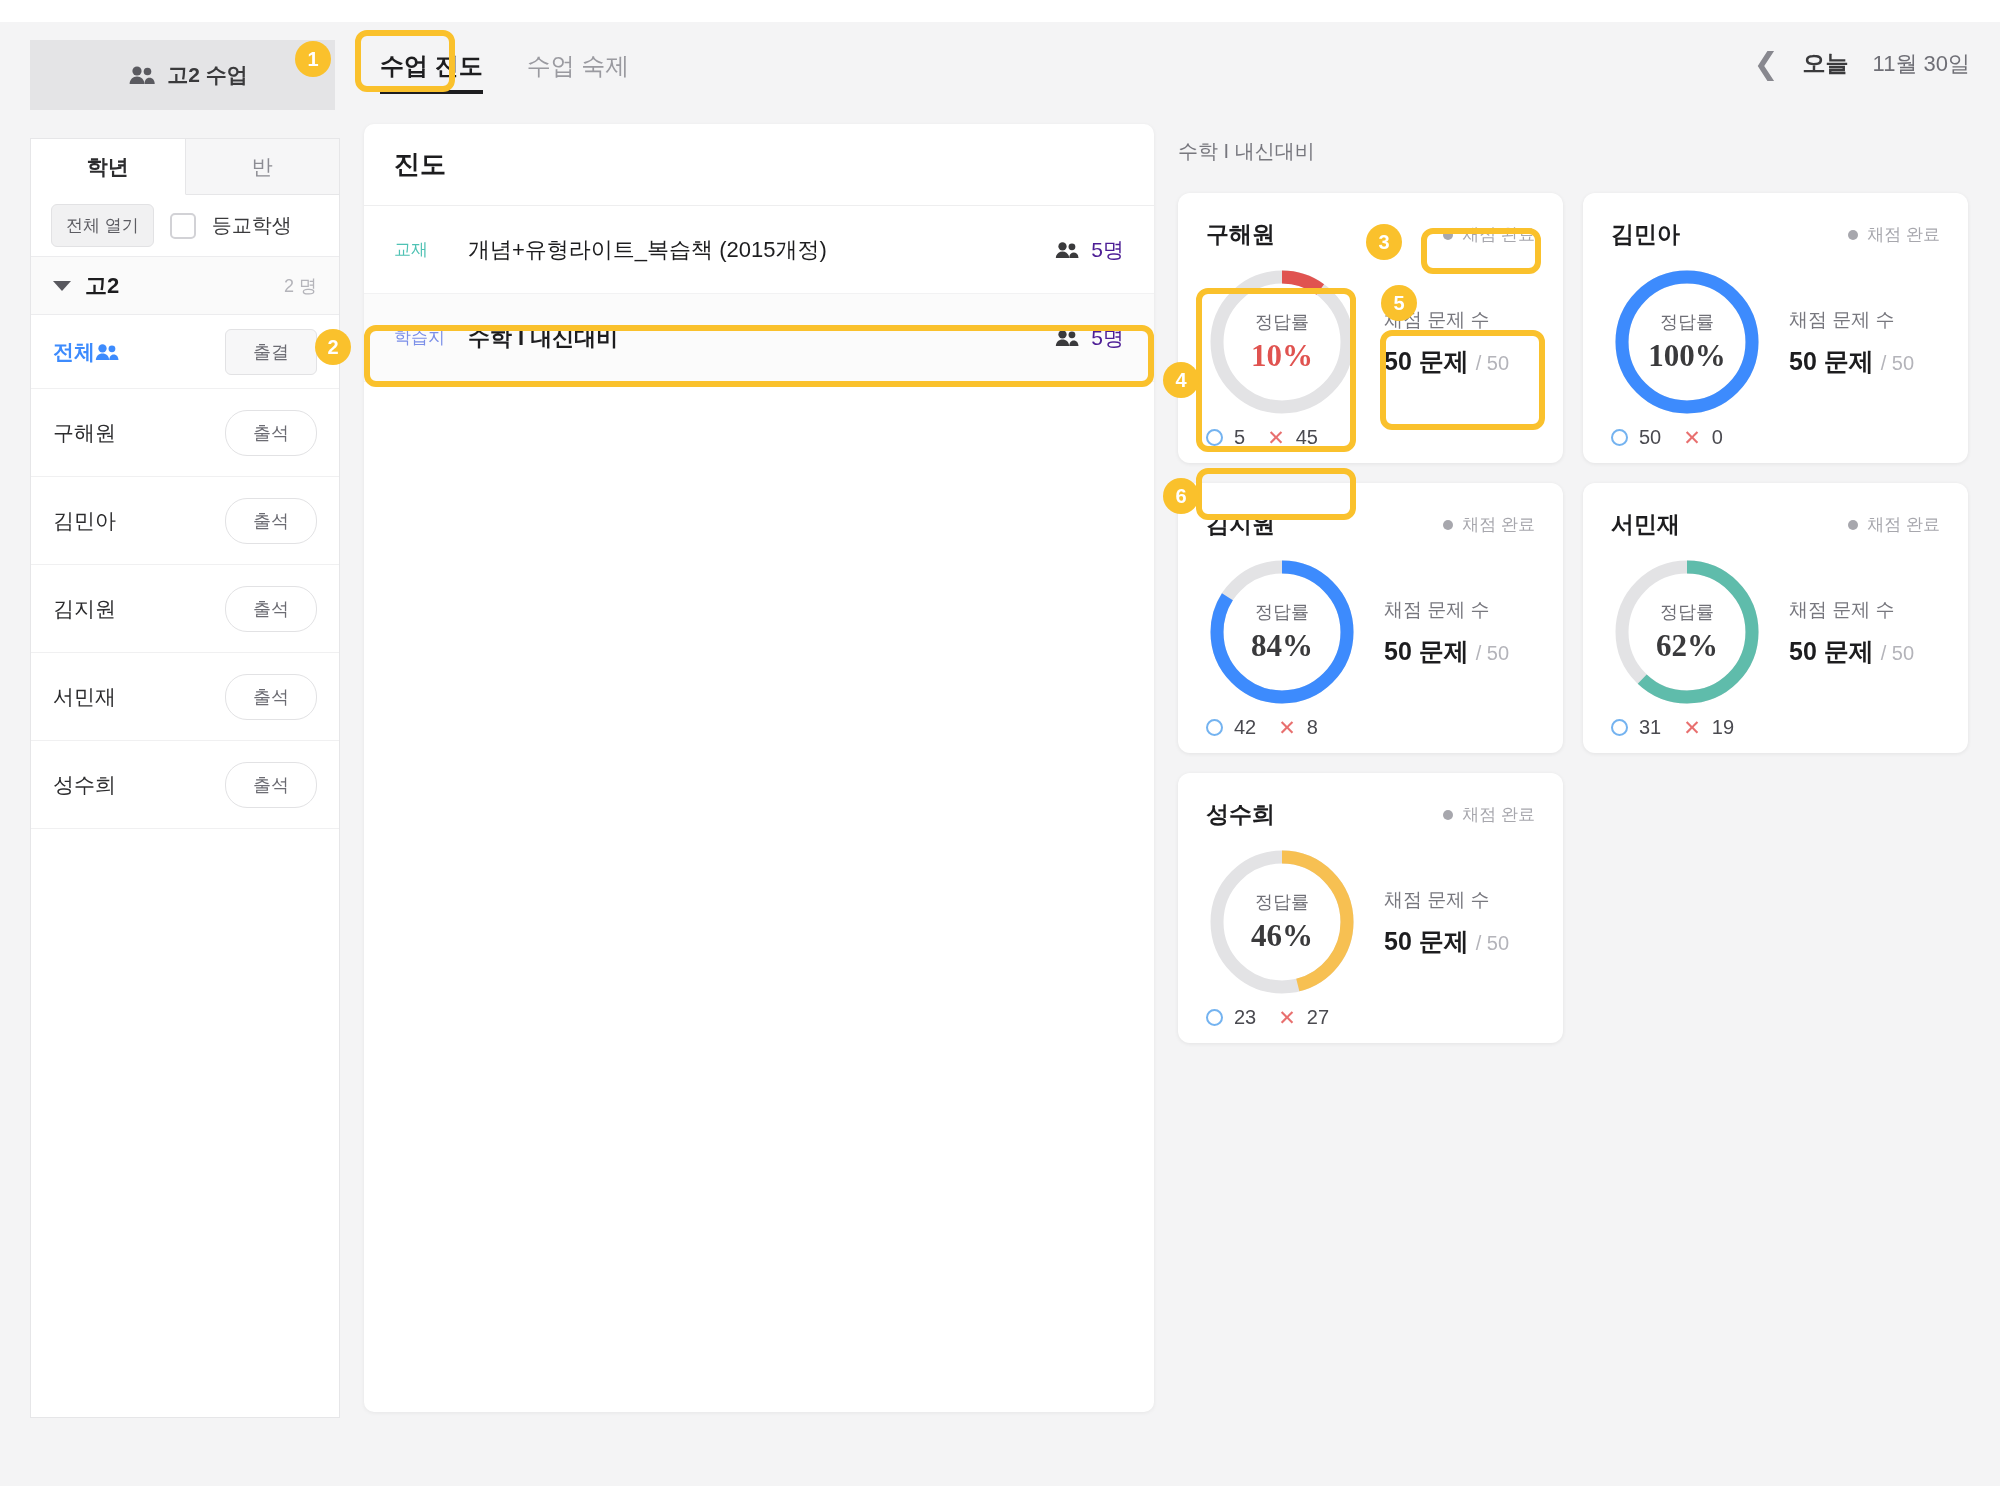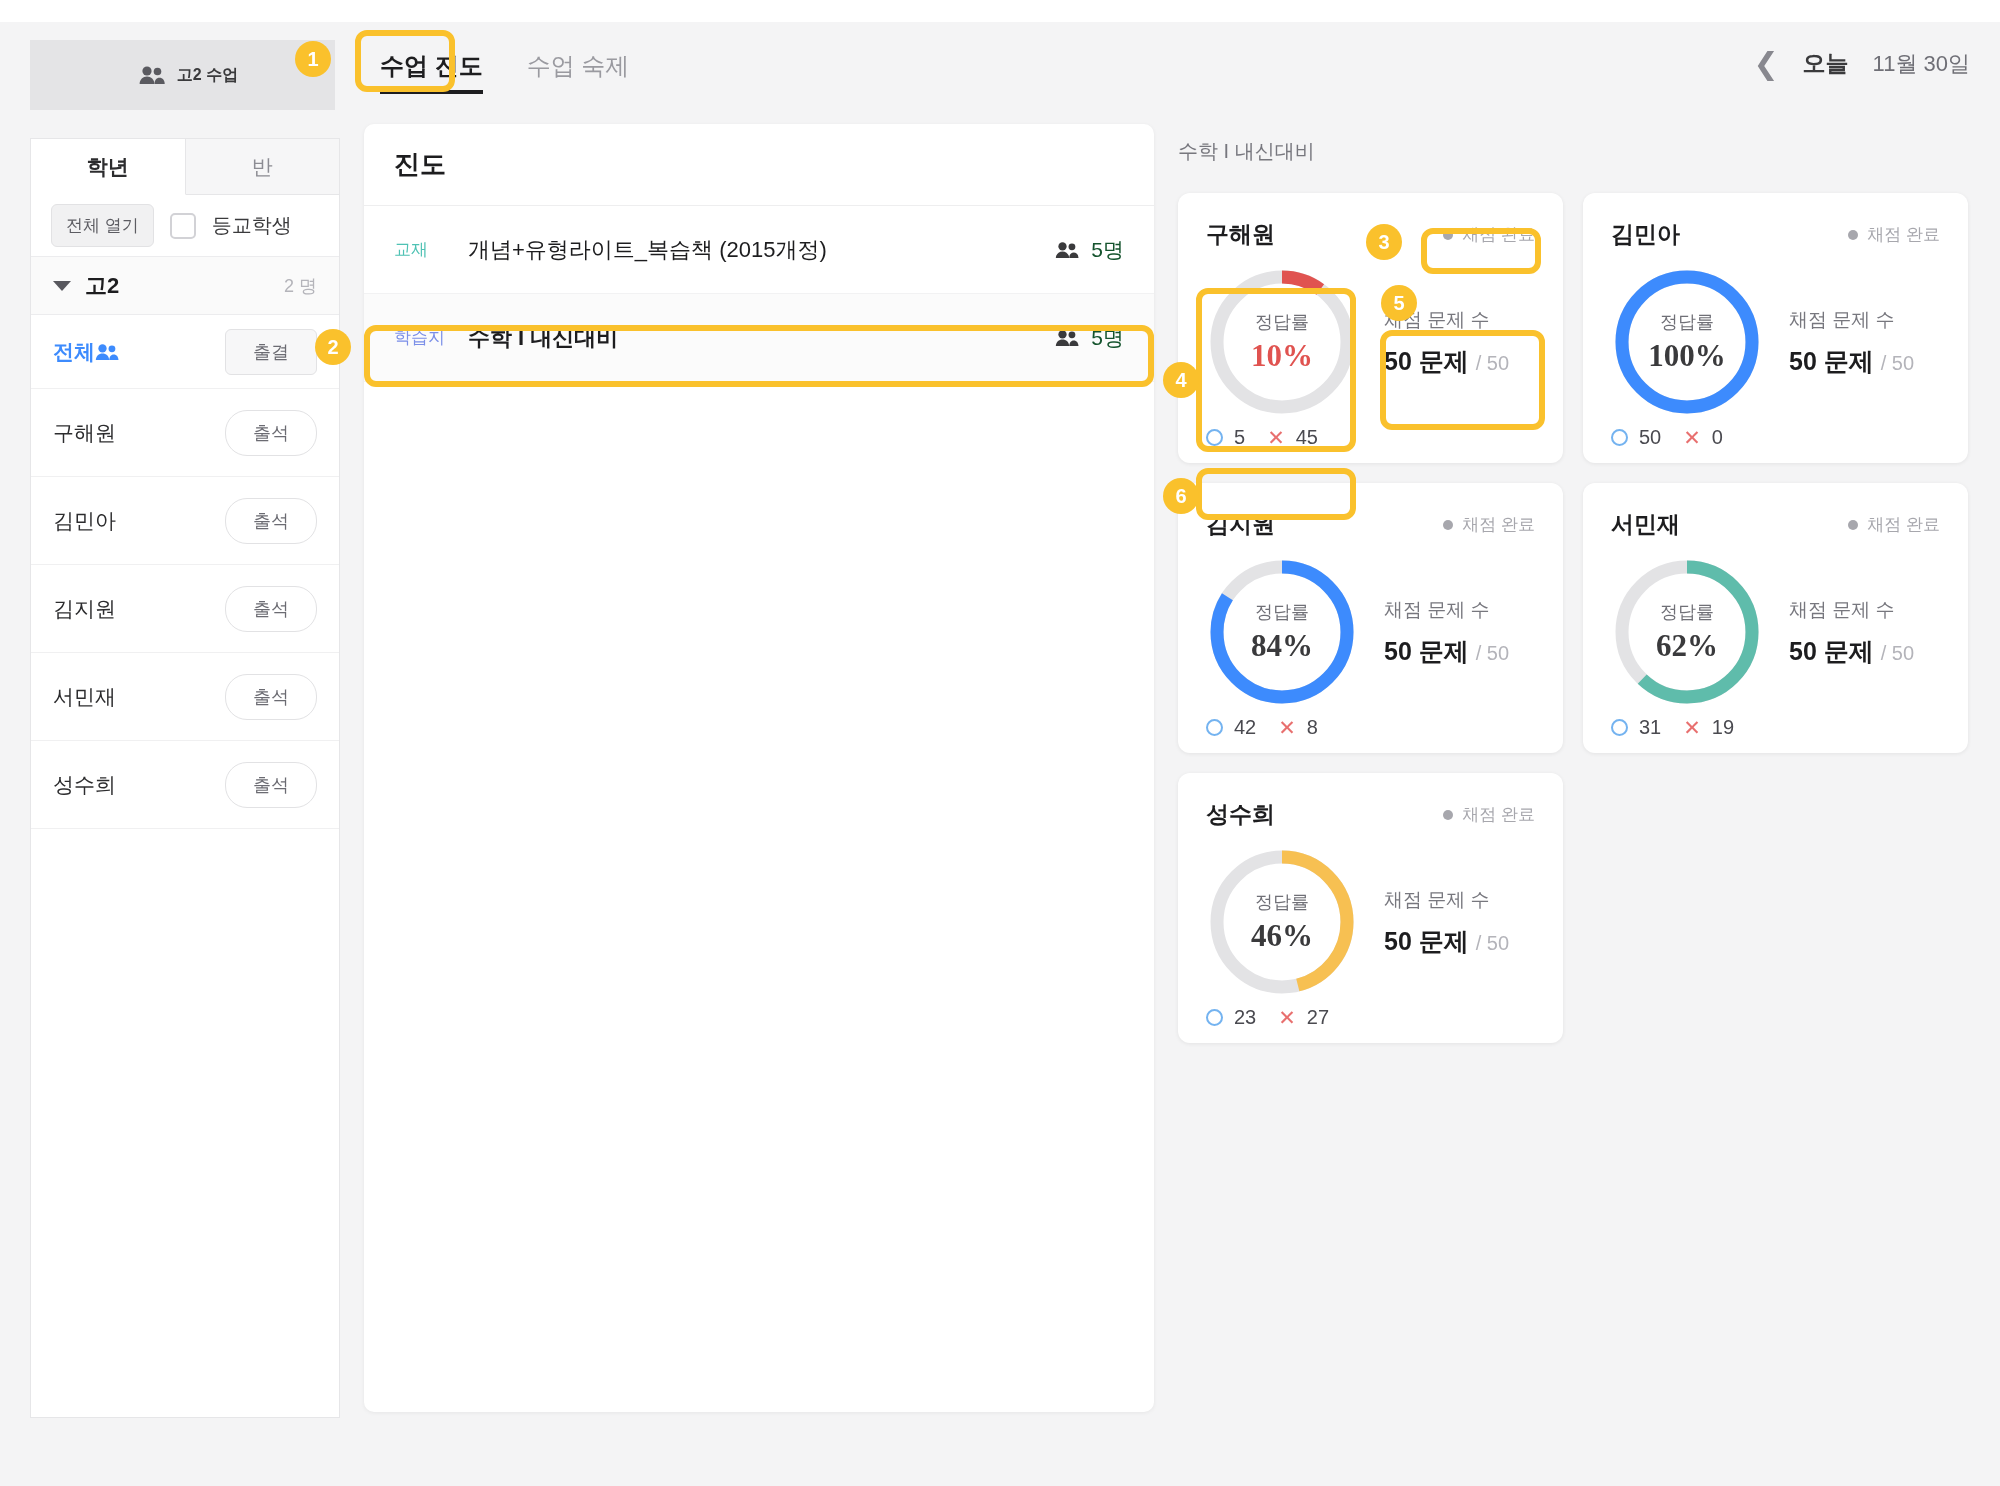--- a/index.html
+++ b/index.html
@@ -16,21 +16,21 @@
     position: absolute; left: 0; top: 0; width: 2000px; height: 22px;
     background: #ffffff;
   }
   .header {
     position: absolute; left: 0; top: 22px; width: 2000px; height: 96px;
     background: #f4f4f5;
   }
   .class-pill {
     position: absolute; left: 30px; top: 40px; width: 305px; height: 70px;
     background: #e4e4e6; display: flex; align-items: center; justify-content: center;
-    gap: 12px; color: #3a3a3c; font-size: 16px; font-weight: 600; padding-left: 12px;
+    gap: 12px; color: #3a3a3c; font-size: 21px; font-weight: 600; padding-left: 12px;
   }
   .people-icon { display: inline-block; line-height: 0; }
 
   .badge {
     position: absolute; width: 36px; height: 36px; border-radius: 50%;
     background: #fac12c; color: #fff; font-size: 20px; font-weight: 700;
     display: flex; align-items: center; justify-content: center;
     z-index: 40; font-family: "Liberation Sans", sans-serif;
   }
   #badge1 { left: 295px; top: 41px; }
@@ -124,21 +124,21 @@
   .prog-row {
     height: 88px; display: flex; align-items: center; padding: 0 30px; gap: 22px;
     border-bottom: 1px solid #f2f2f3;
   }
   .prog-row.sel { background: #fbfbfb; }
   .ptag { font-size: 17px; width: 52px; flex: none; }
   .ptag.book { color: #4fc2b4; }
   .ptag.sheet { color: #7b8fe8; }
   .ptitle { font-size: 22px; color: #1d1d1f; flex: 1; }
   .ptitle.b { font-weight: 700; }
-  .pcount { display: flex; align-items: center; gap: 12px; font-size: 21px; color: #14532d; justify-content: flex-end; }
+  .pcount { display: flex; align-items: center; gap: 12px; font-size: 21px; color: #4c1d95; justify-content: flex-end; }
 
   
   .right { position: absolute; left: 1178px; top: 138px; width: 790px; }
   .right-head { font-size: 20px; color: #77777e; margin-bottom: 28px; }
   .cards { display: flex; flex-wrap: wrap; gap: 20px; }
   .card {
     width: 385px; height: 270px; background: #ffffff; border-radius: 12px;
     box-shadow: 0 1px 4px rgba(0,0,0,.07); padding: 26px 28px; position: relative;
   }
   .card-head { display: flex; align-items: center; justify-content: space-between; }

